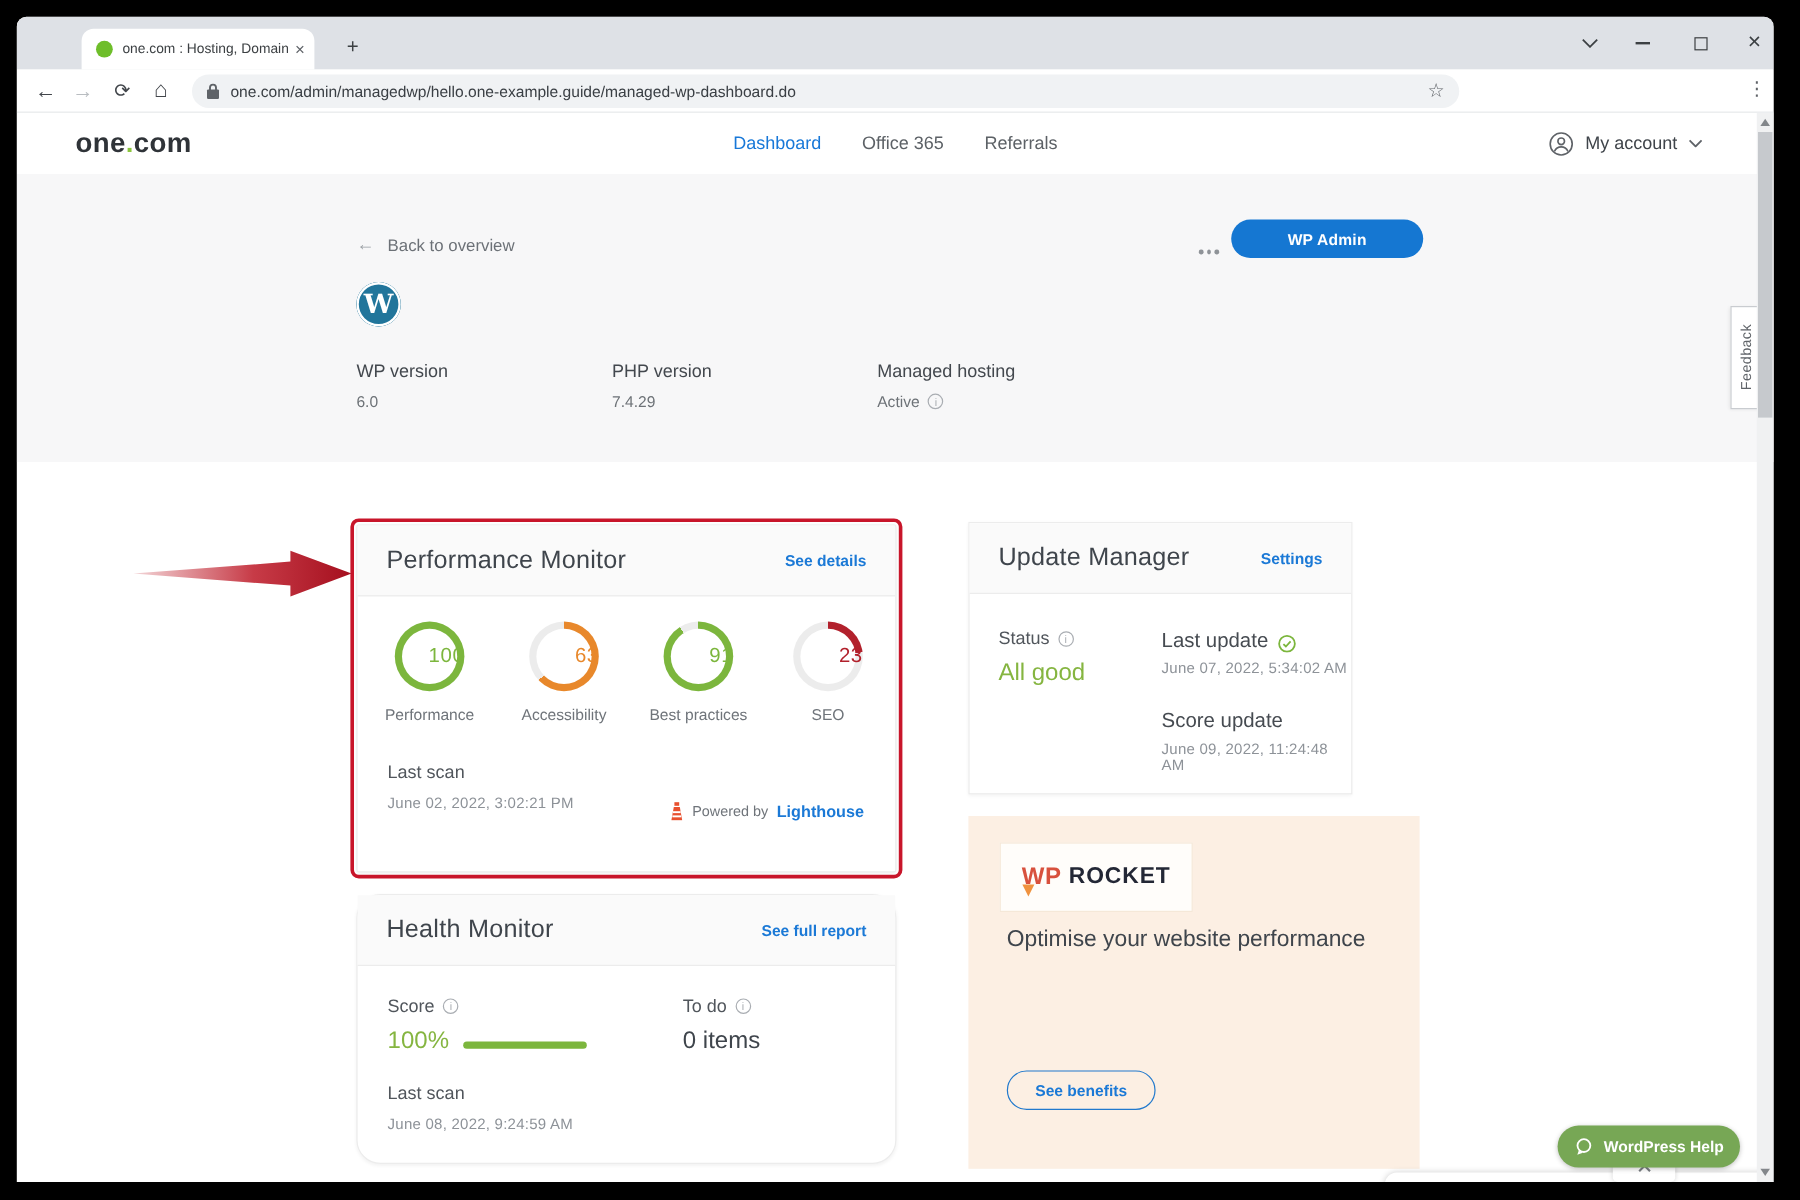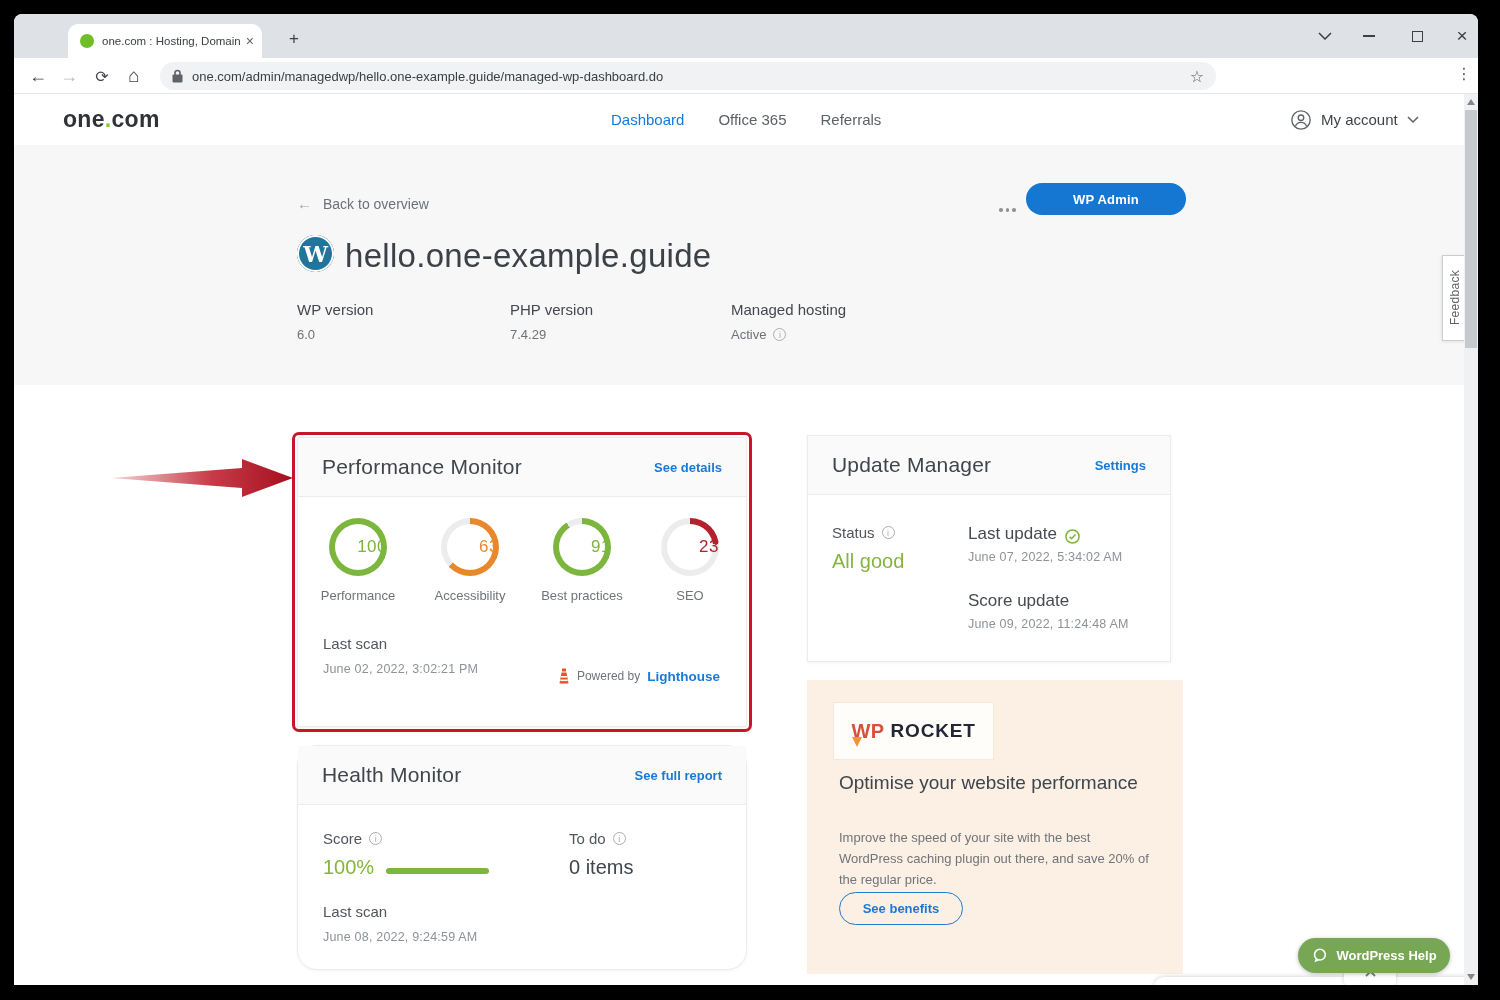--- a/index.html
+++ b/index.html
@@ -76,21 +76,21 @@
 
   .health-card { left:283px; top:731px; width:450px; height:225px;border-radius:20px; }
   .hm-score-label { position:absolute; left:25px; top:84px; }
   .hm-score { position:absolute; left:25px; top:110px; font-size:20px; color:#85b540; }
   .hm-bar { position:absolute; left:88px; top:122px; width:103px; height:6px; border-radius:3px; background:#7cb63d; }
   .hm-todo-label { position:absolute; left:271px; top:84px; }
   .hm-todo { position:absolute; left:271px; top:110px; font-size:20px; color:#3f454c; }
   .hm-ls-label { position:absolute; left:25px; top:157px; }
   .hm-ls { position:absolute; left:25px; top:184px; }
 
-  .update-card { left:793px; top:421px; width:364px; height:227px; }
+  .update-card { left:793px; top:421px; width:320px; height:227px; }
   .um-status-label { position:absolute; left:24px; top:88px; }
   .um-status { position:absolute; left:24px; top:114px; font-size:20px; color:#85b540; }
   .um-col-label { position:absolute; left:160px; font-size:17px; color:#464b51; display:flex; align-items:flex-end; gap:8px; }
   .um-lu-label { top:88px; } .um-nu-label { top:155px; }
   .um-lu { position:absolute; left:160px; top:114px; }
   .um-nu { position:absolute; left:160px; top:181px; }
 
   .promo-card { left:793px; top:666px; width:376px; height:294px; background:#fcefe3; border:none; box-shadow:none; }
   .logo-box { position:absolute; left:26px; top:22px; width:161px; height:58px; background:#fffdfa; border:1px solid #f5e8d8; display:flex; align-items:center; justify-content:center; gap:6px; }
   .wpr-wp { color:#d8513d; font-size:20px; font-weight:800; position:relative; letter-spacing:.5px; }
@@ -182,21 +182,20 @@
         <span class="back-arrow">←</span>
         <span class="back-label">Back to overview</span>
       </div>
       <div class="moredots">
           <i></i>
           <i></i>
           <i></i>
         </div>
       <div class="wpadmin">WP Admin</div>
       <div class="wplogo">W</div>
-      <div class="sitetitle">hello.one-example.guide</div>
       <div class="meta m0">
         <div class="meta-label">WP version</div>
         <div class="meta-value">
             <span>6.0</span>
           </div>
       </div>
       <div class="meta m1">
         <div class="meta-label">PHP version</div>
         <div class="meta-value">
             <span>7.4.29</span>
@@ -295,21 +294,20 @@
       <div class="um-col-label um-nu-label">Score update</div>
       <div class="timestamp um-nu">June 09, 2022, 11:24:48 AM</div>
     </div>
 
     <div class="card promo-card">
       <div class="logo-box">
         <span class="wpr-wp">WP</span>
         <span class="wpr-rocket">ROCKET</span>
       </div>
       <div class="promo-heading">Optimise your website performance</div>
-      <div class="promo-body">Improve the speed of your site with the best WordPress caching plugin out there, and save 20% of the regular price.</div>
       <div class="promo-cta">See benefits</div>
     </div>
 
     <svg class="arrow-svg" width="184" height="52" viewBox="0 0 184 52">
       <defs>
         <linearGradient id="arrowGrad" x1="0" y1="0" x2="1" y2="0">
           <stop offset="0" stop-color="#f3d6d8"></stop>
           <stop offset="0.55" stop-color="#c73b47"></stop>
           <stop offset="1" stop-color="#a50f1e"></stop>
         </linearGradient>

